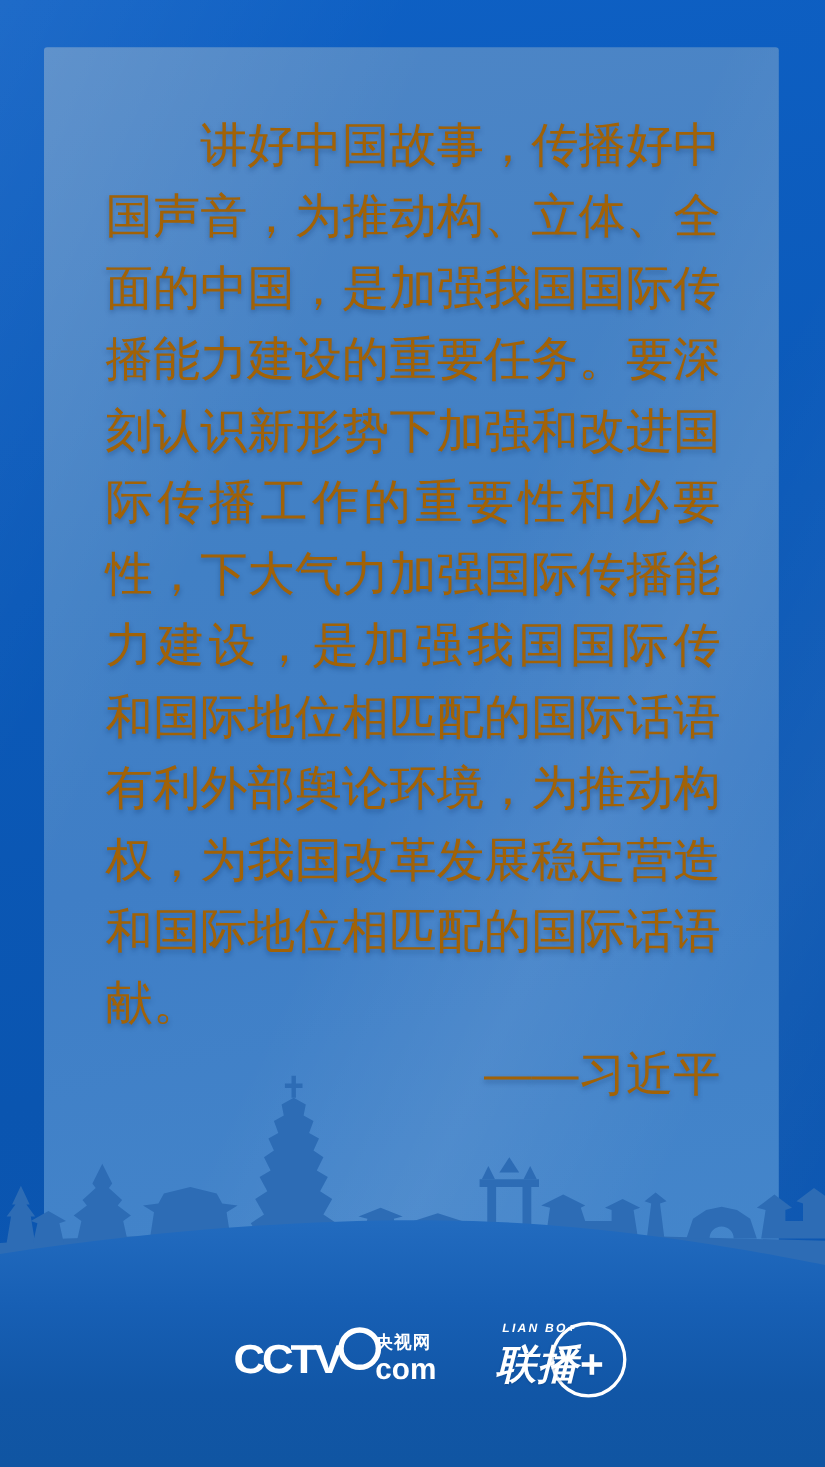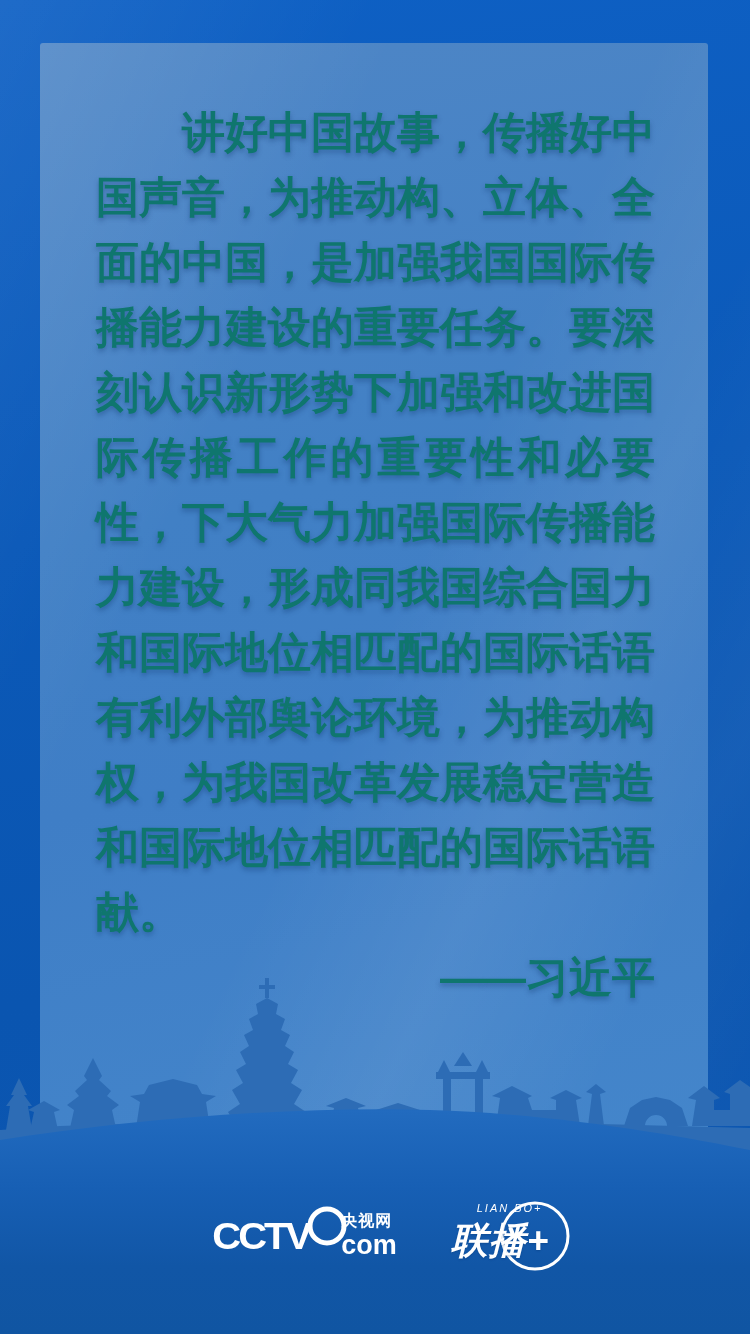--- a/index.html
+++ b/index.html
@@ -17,21 +17,21 @@
     position:absolute;left:40px;top:43px;width:668px;height:1115px;
     border-radius:3px;
     background:linear-gradient(168deg,#4e86c6 0%,#4180c5 40%,#3f7ec6 62%,#4486cb 100%);
   }
   .card::after{
     content:"";position:absolute;inset:0;border-radius:3px;
     background:linear-gradient(115deg,rgba(255,255,255,.10) 0%,rgba(255,255,255,0) 30%,rgba(255,255,255,0) 52%,rgba(255,255,255,.07) 70%,rgba(255,255,255,0) 88%);
   }
   .quote{
     position:absolute;left:96px;top:100px;width:559px;z-index:3;
-    color:#0f766e;font-weight:bold;font-size:43px;
+    color:#a16207;font-weight:normal;font-size:43px;
     text-shadow:0 3px 5px rgba(8,45,100,.35);
   }
   .quote .ln{
     height:65px;line-height:65px;white-space:nowrap;
     text-align:justify;text-align-last:justify;letter-spacing:0;
   }
   .quote .ln.indent{padding-left:86px;width:473px;}
   .quote .ln.last{text-align:left;text-align-last:left;}
   .quote .attribution{
     height:65px;line-height:65px;text-align:left;text-align-last:right;white-space:nowrap;
@@ -46,22 +46,22 @@
   .cctv-word{
     font-size:40px;font-weight:900;letter-spacing:-3px;line-height:64px;
     transform:scaleY(.92);
   }
   .cctv-ring{margin-left:-6px;margin-top:-16px;}
   .cctv-col{display:flex;flex-direction:column;margin-left:-8px;line-height:1;}
   .cctv-cn{font-size:16px;letter-spacing:1px;font-weight:bold;margin-bottom:3px;}
   .cctv-com{font-size:27px;font-weight:bold;letter-spacing:0;}
   .lianbo-logo{position:relative;width:128px;height:72px;}
   .lianbo-latin{
-    position:absolute;left:14px;top:2px;font-size:11px;font-weight:normal;
-    letter-spacing:2px;font-style:italic;white-space:nowrap;margin-left:20px;
+    position:absolute;left:14px;top:2px;font-size:11px;font-weight:bold;
+    letter-spacing:2px;font-style:italic;white-space:nowrap;
   }
   .lianbo-cn{
     position:absolute;left:8px;top:16px;font-size:37px;font-weight:900;
     font-style:italic;letter-spacing:1px;white-space:nowrap;
     text-shadow:0 1px 2px rgba(8,45,100,.3);
   }
   .lianbo-ring{position:absolute;left:56px;top:0;}
 </style>
 </head>
 <body>
@@ -71,21 +71,21 @@
 <div class="card"></div>
 
 <div class="quote">
   <div class="ln indent">讲好中国故事，传播好中</div>
   <div class="ln">国声音，为推动构、立体、全</div>
   <div class="ln">面的中国，是加强我国国际传</div>
   <div class="ln">播能力建设的重要任务。要深</div>
   <div class="ln">刻认识新形势下加强和改进国</div>
   <div class="ln">际传播工作的重要性和必要</div>
   <div class="ln">性，下大气力加强国际传播能</div>
-  <div class="ln">力建设，形成同我国综合国力</div>
+  <div class="ln">力建设，是加强我国国际传</div>
   <div class="ln">和国际地位相匹配的国际话语</div>
   <div class="ln">有利外部舆论环境，为推动构</div>
   <div class="ln">权，为我国改革发展稳定营造</div>
   <div class="ln">和国际地位相匹配的国际话语</div>
   <div class="ln last">献。</div>
   <div class="attribution">——习近平</div>
 </div>
 
 <svg class="skyline" viewBox="0 0 750 215" preserveAspectRatio="none">
   <g fill="#2d6cb5" fill-rule="evenodd">

